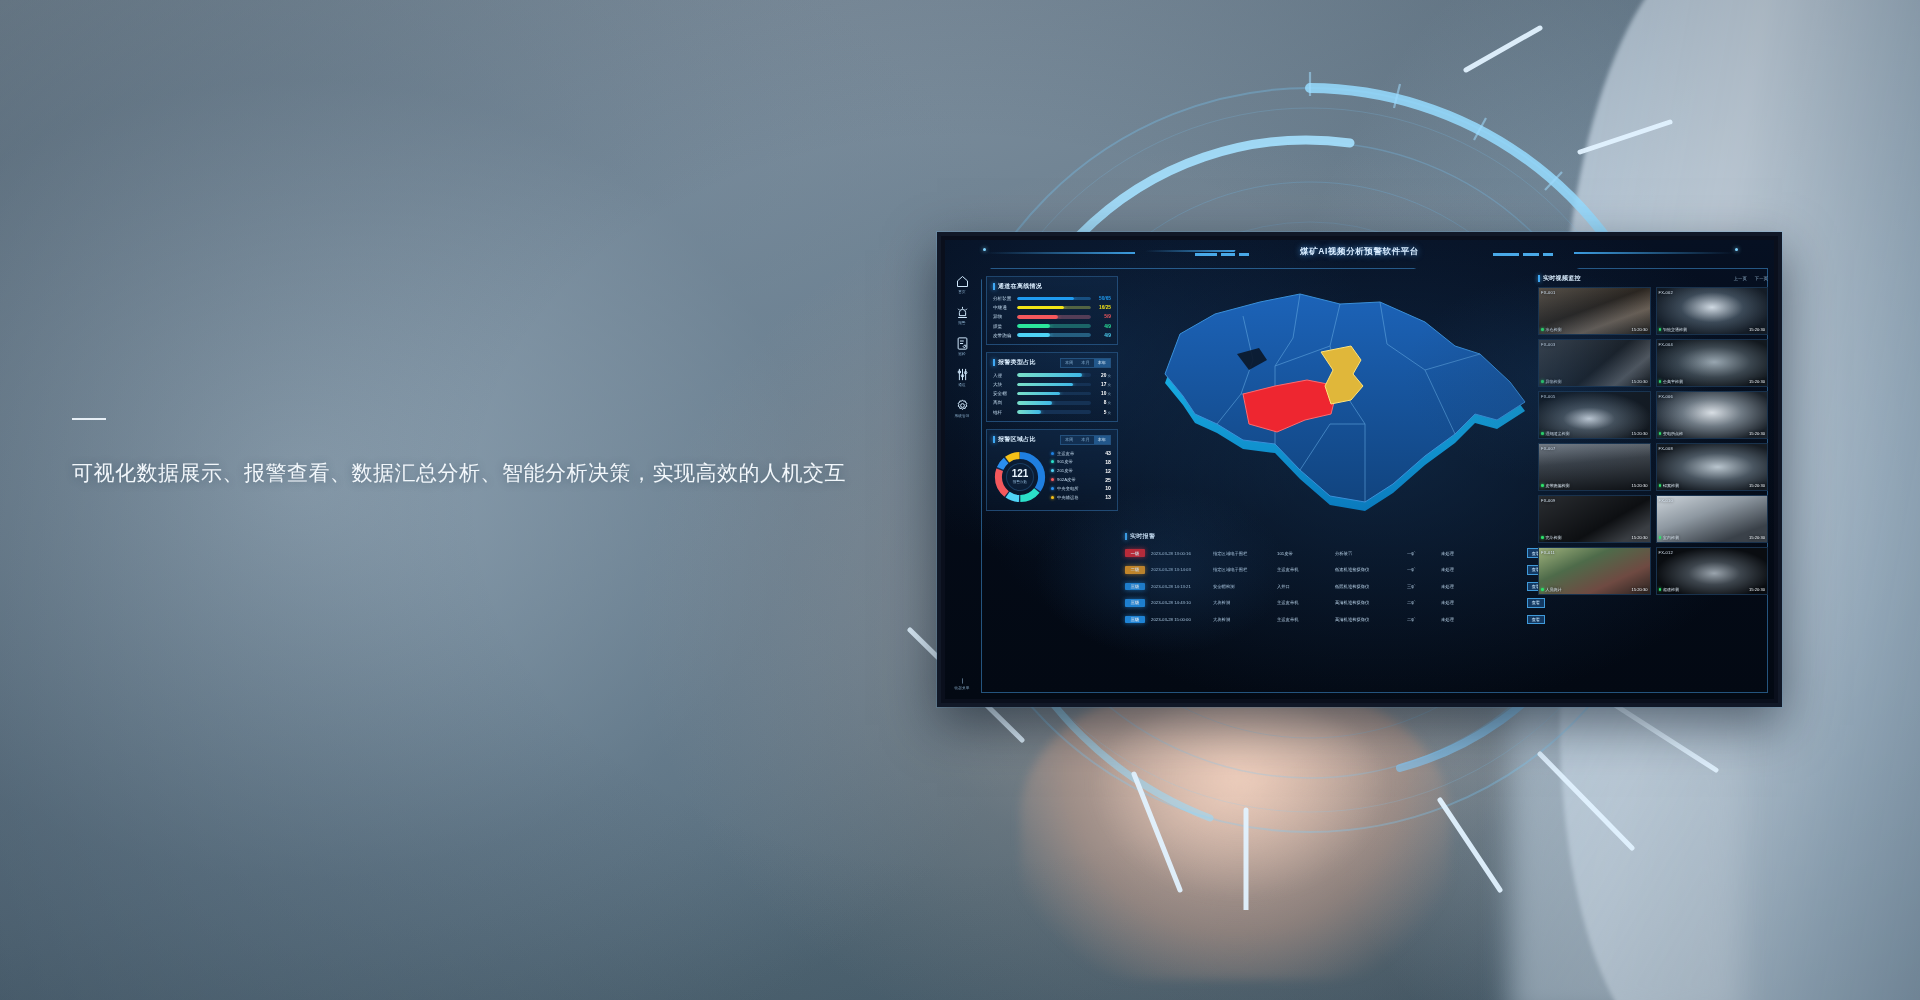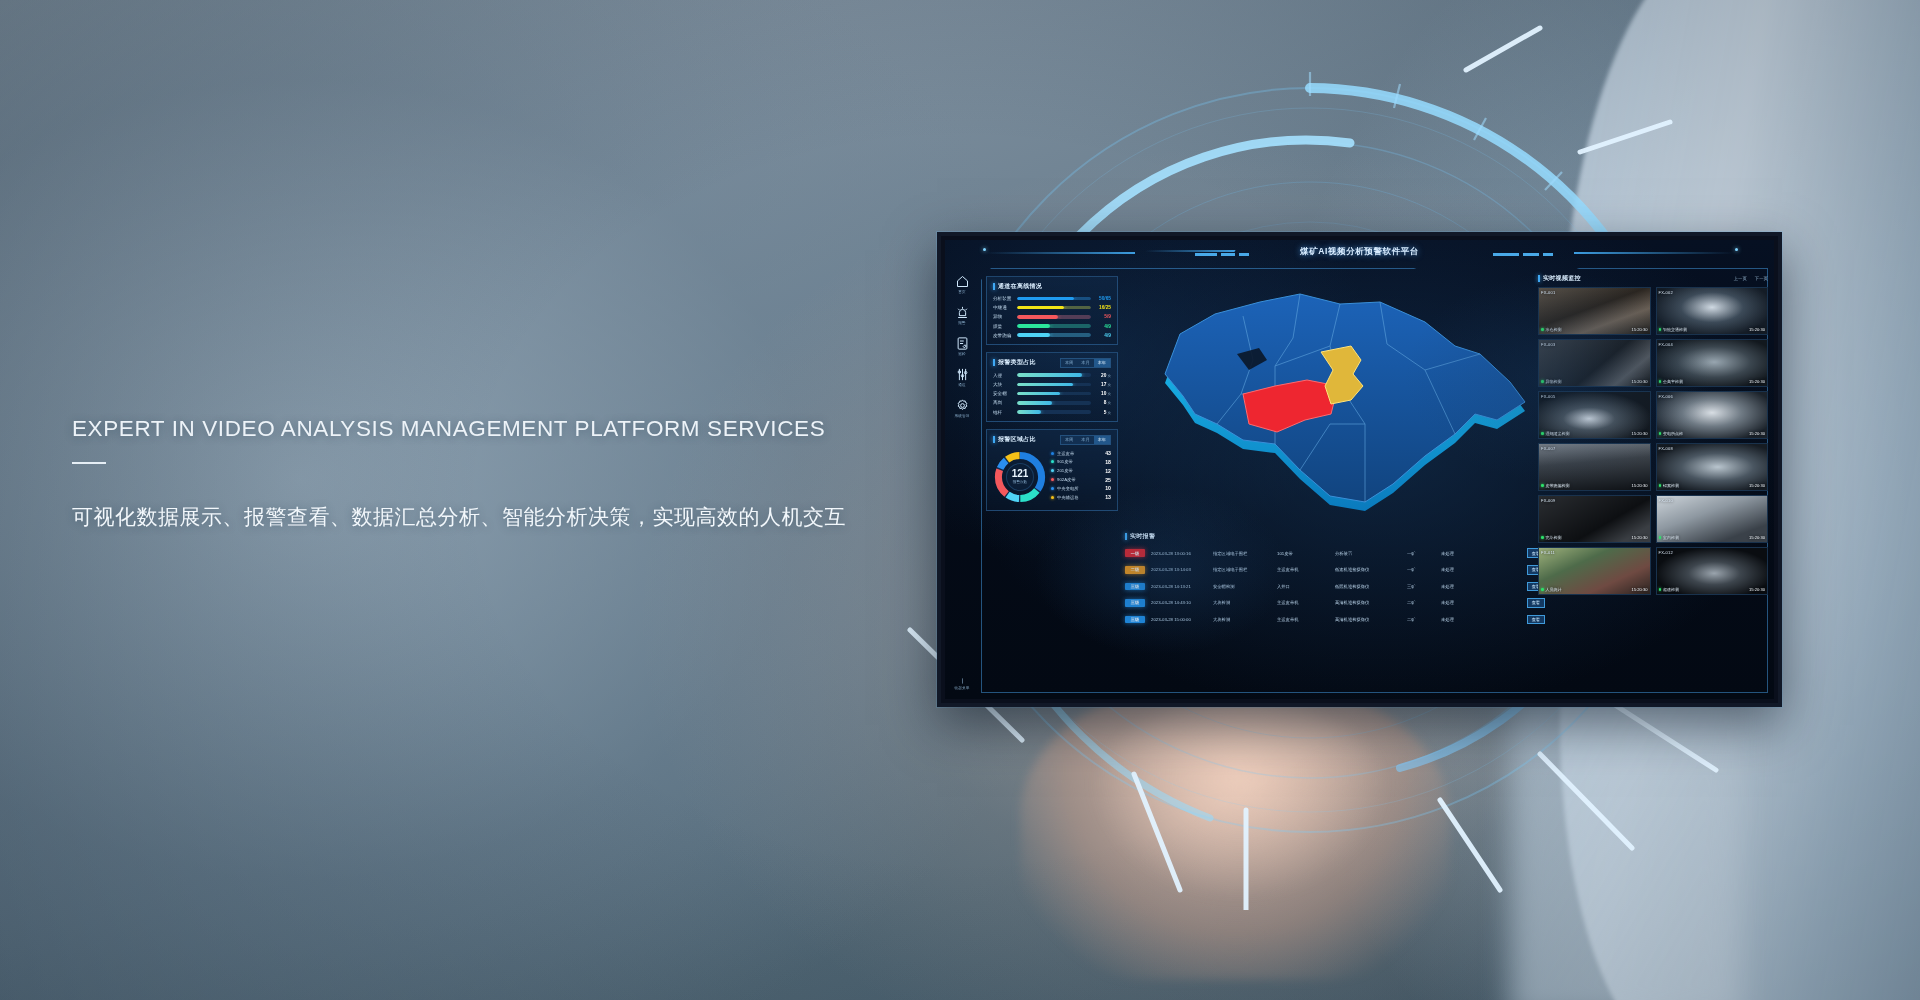--- a/index.html
+++ b/index.html
@@ -258,21 +258,20 @@
       <line x1="660" y1="744" x2="752" y2="838"></line>
       <line x1="724" y1="688" x2="836" y2="760"></line>
       <line x1="586" y1="60" x2="660" y2="18"></line>
       <line x1="700" y1="142" x2="790" y2="112"></line>
       <line x1="790" y1="240" x2="860" y2="226"></line>
     </g>
   </svg>
 </div>
 
 <div id="copy">
-  <div id="subhead">EXPERT IN VIDEO ANALYSIS MANAGEMENT PLATFORM SERVICES</div>
   <div id="rule"></div>
   <div id="desc">可视化数据展示、报警查看、数据汇总分析、智能分析决策，实现高效的人机交互</div>
 </div>
 
 <div id="monitor">
   <div id="screen">
 
     <div id="dash-header">
       <div class="hdr-line" style="left:40px;top:12px;width:150px;"></div>
       <div class="hdr-line" style="left:200px;top:10px;width:90px;transform:skewX(-30deg);"></div>

